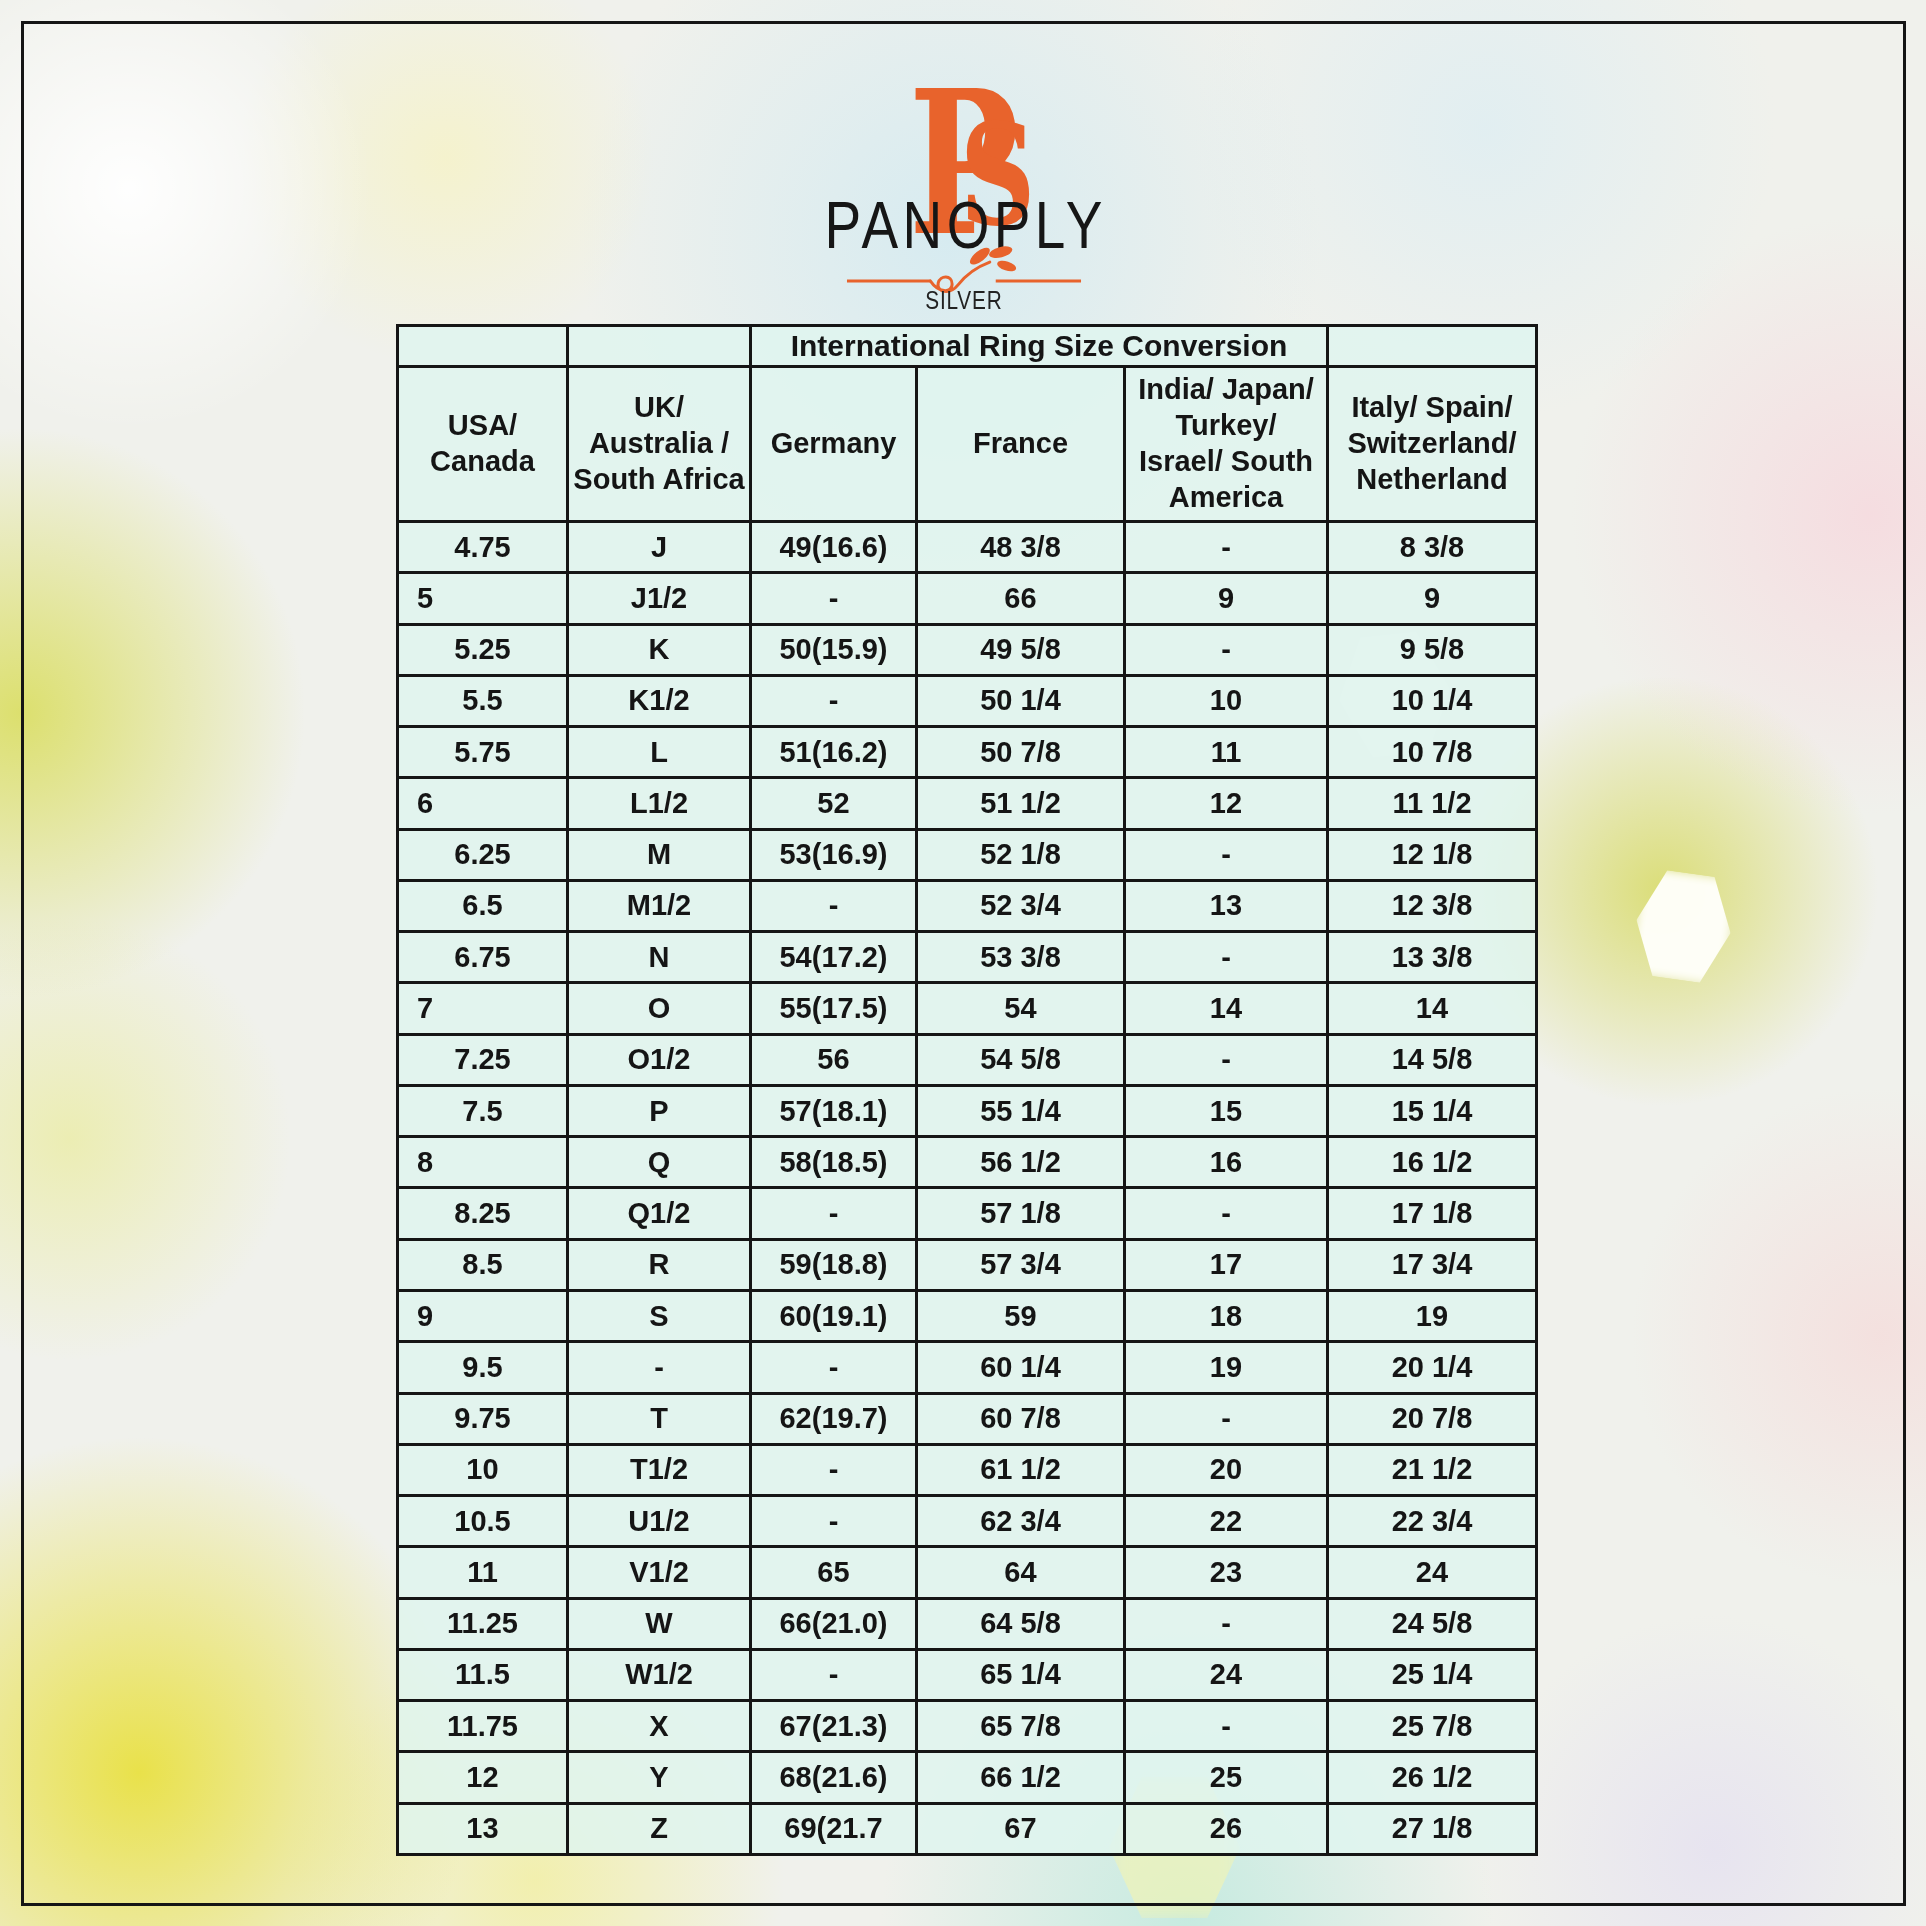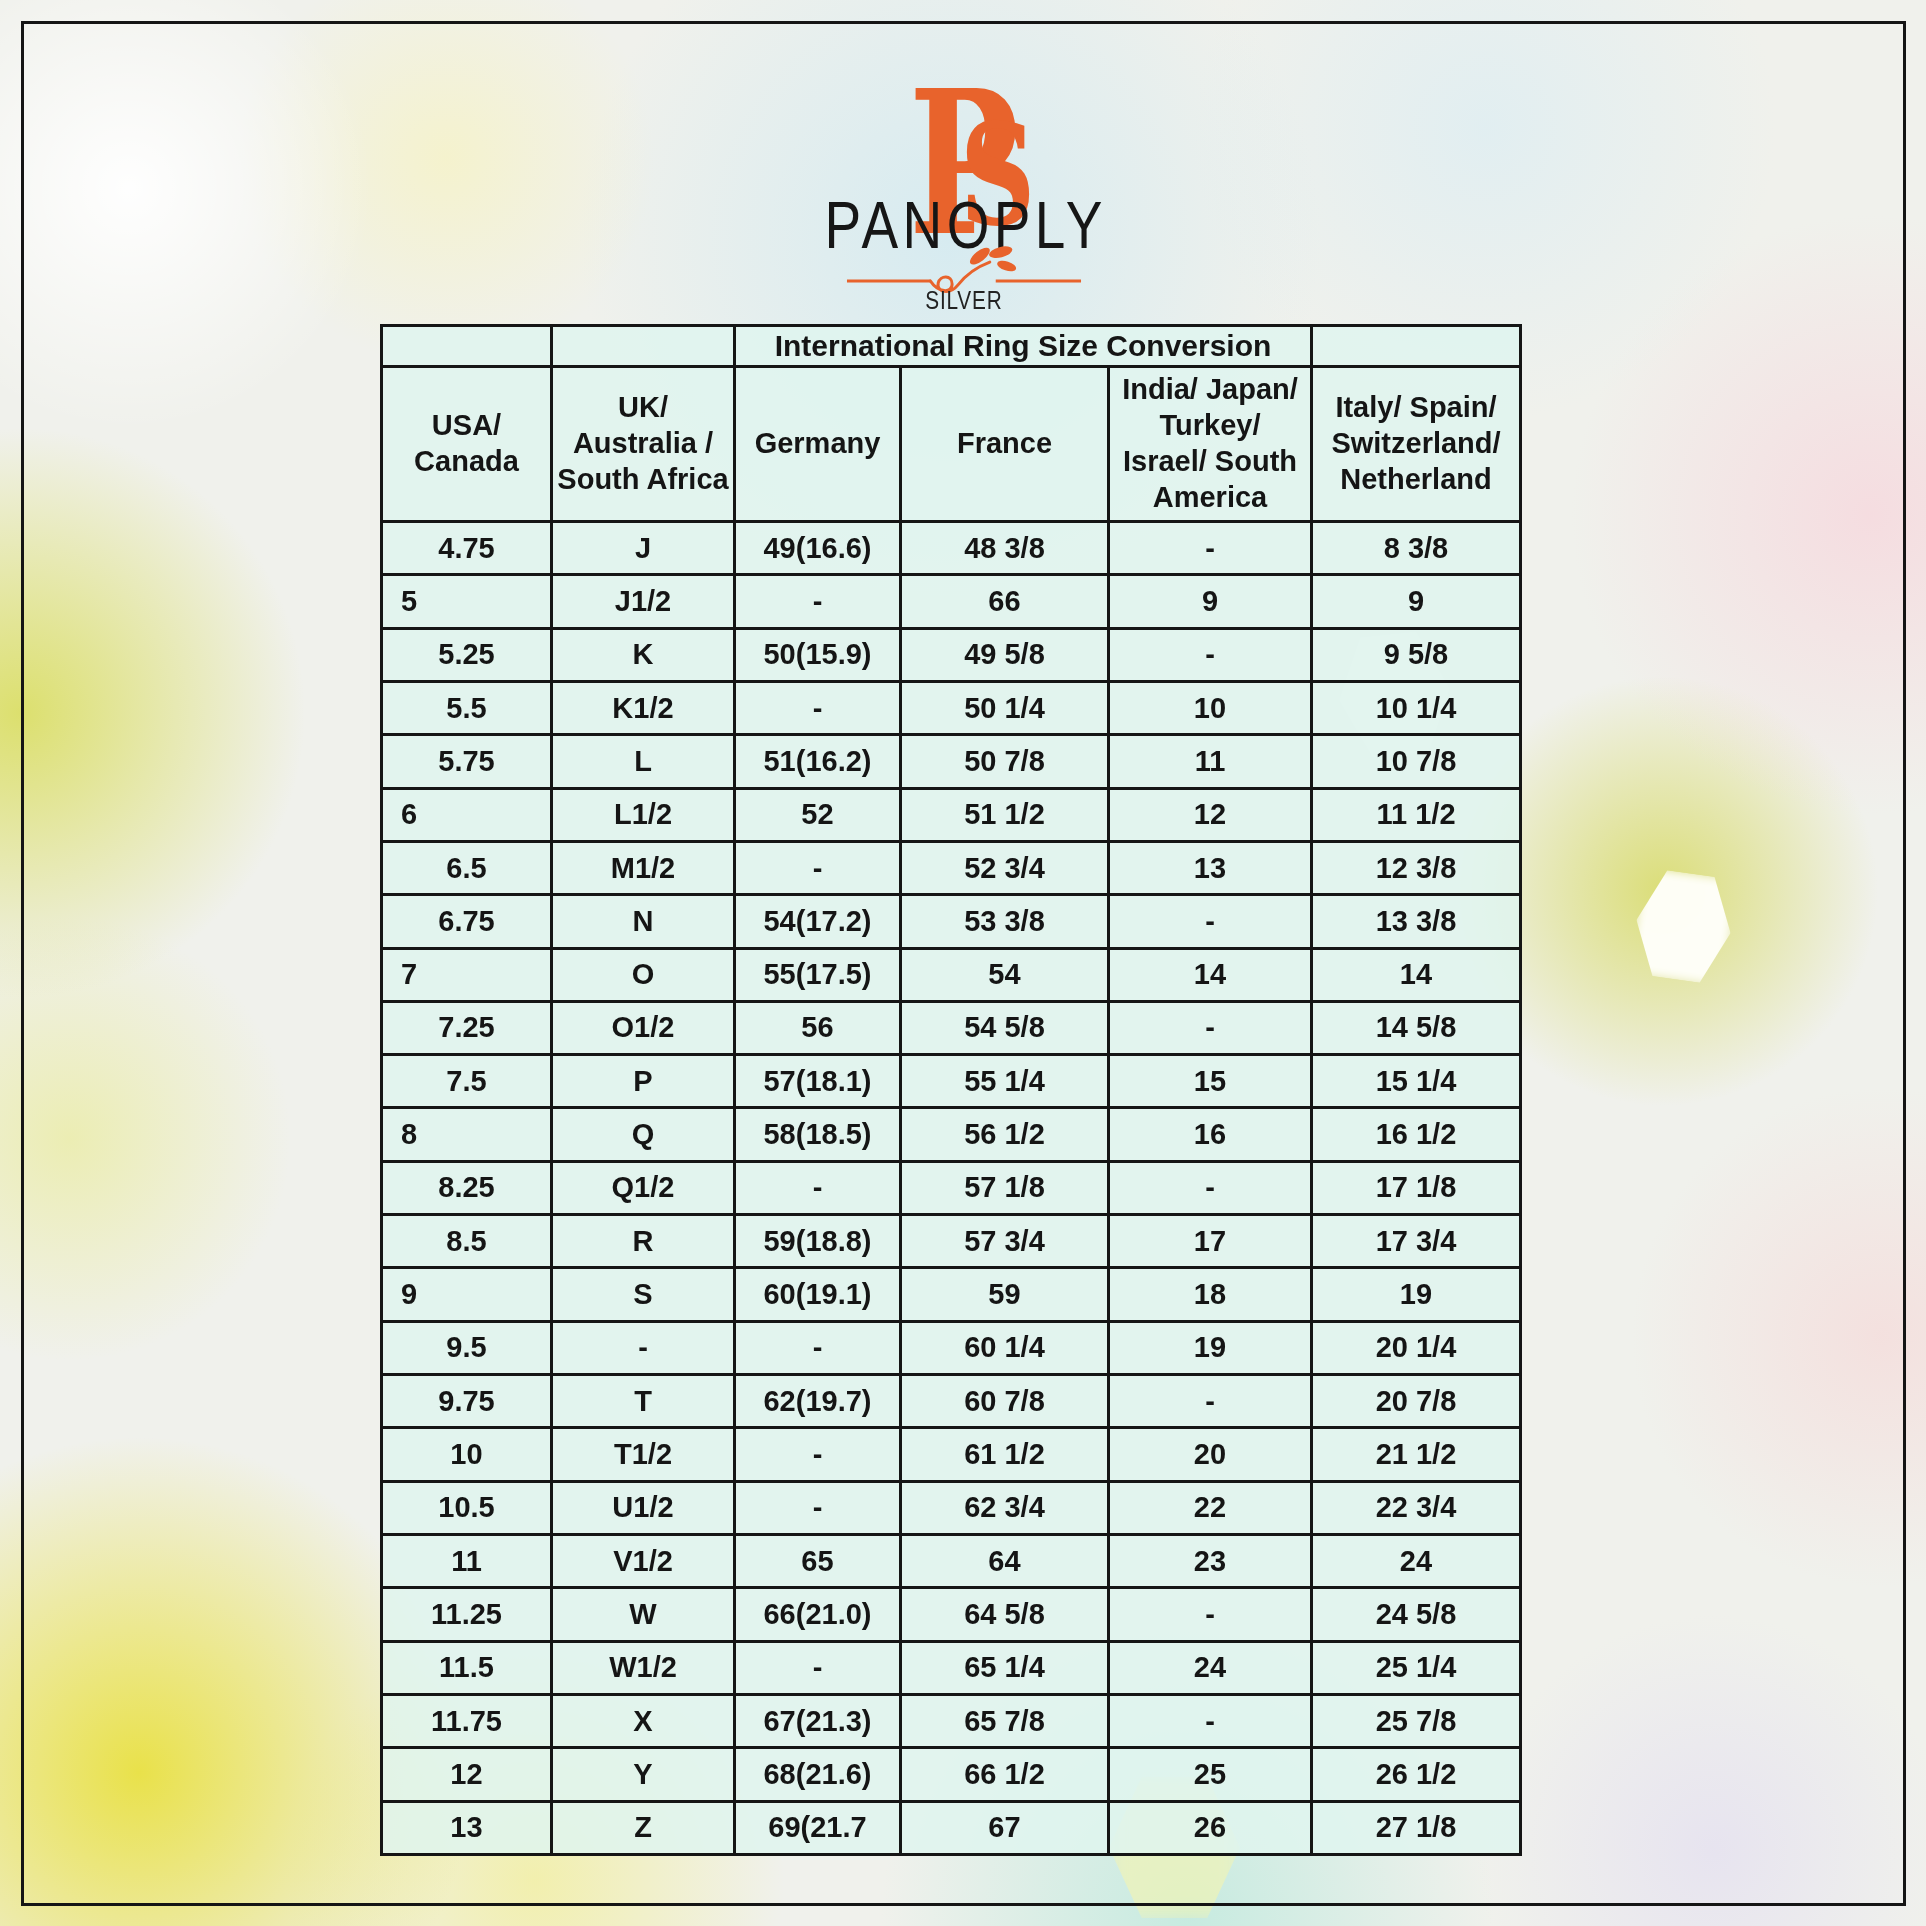--- a/index.html
+++ b/index.html
@@ -34,21 +34,21 @@
   .mono-p{position:absolute;left:0;top:0;font-size:198px;line-height:.82;}
   .mono-s{position:absolute;left:69px;top:34px;font-size:141px;line-height:.82;}
   .brand-name{position:absolute;top:186px;left:0;width:100%;text-align:center;
     font-size:67px;font-weight:400;letter-spacing:.08em;text-indent:.08em;color:#161616;
     transform:scaleX(.82);}
   .divider{position:absolute;top:244px;left:50%;transform:translateX(-50%);color:var(--accent);}
   .brand-tagline{position:absolute;top:285px;left:0;width:100%;text-align:center;
     font-size:26px;font-weight:400;letter-spacing:.04em;text-indent:.04em;color:#222;transform:scaleX(.80);}
 
   
-  table.ring{position:absolute;left:380px;top:324px;width:1140px;height:1532px;
+  table.ring{position:absolute;left:396px;top:324px;width:1140px;height:1532px;
     border-collapse:collapse;table-layout:fixed;color:var(--ink);}
   table.ring td,table.ring th{border:3px solid var(--ink);background:rgba(223,244,239,.85);
     padding:0;vertical-align:middle;text-align:center;font-weight:700;overflow:hidden;}
   tr.title-row{height:41px;}
   tr.title-row td{font-size:30px;}
   tr.header-row{height:155px;}
   tr.header-row th{font-size:29px;line-height:1.24;}
   tbody td{font-size:29px;}
   tbody td.num-left{text-align:left;padding-left:18px;}
 </style>
@@ -150,20 +150,28 @@
         </tr>
         <tr>
           <td class="num-left">6</td>
           <td>L1/2</td>
           <td>52</td>
           <td>51 1/2</td>
           <td>12</td>
           <td>11 1/2</td>
         </tr>
         <tr>
+          <td>6.25</td>
+          <td>M</td>
+          <td>53(16.9)</td>
+          <td>52 1/8</td>
+          <td>-</td>
+          <td>12 1/8</td>
+        </tr>
+        <tr>
           <td>6.5</td>
           <td>M1/2</td>
           <td>-</td>
           <td>52 3/4</td>
           <td>13</td>
           <td>12 3/8</td>
         </tr>
         <tr>
           <td>6.75</td>
           <td>N</td>

